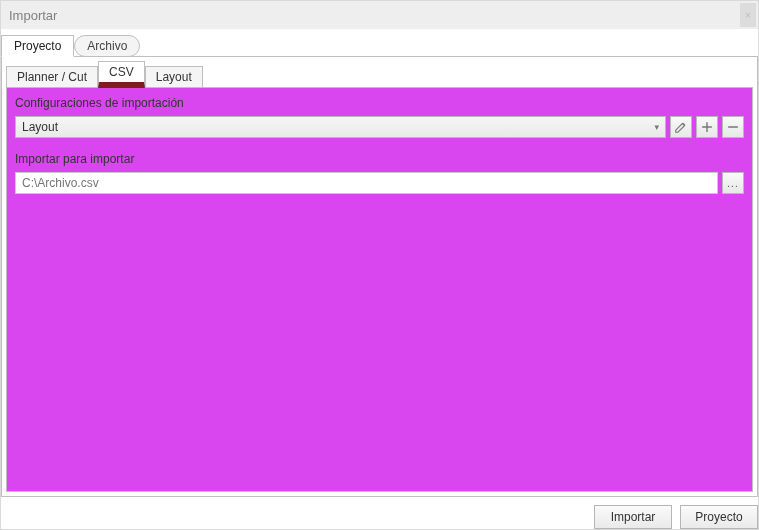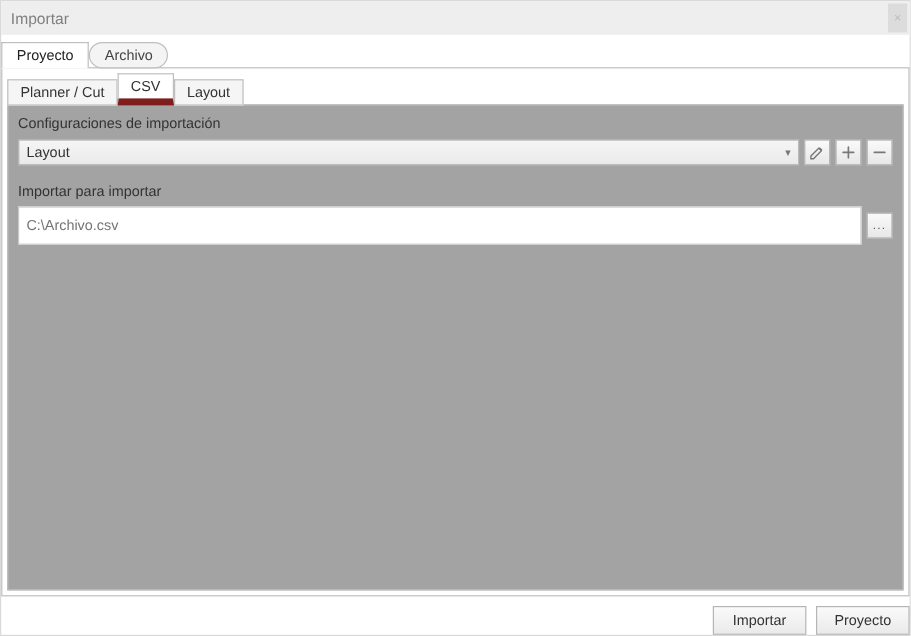--- a/index.html
+++ b/index.html
@@ -103,21 +103,21 @@
     margin-bottom: -1px;
   }
   .subtab.active {
     background: #fff;
     border-bottom: 6px solid #7f1d1d;
   }
   .subtabs-panel {
     border: 1px solid #bfbfbf;
     margin: 0 4px 4px 4px;
     flex: 1;
-    background: #a3a3a3;
+    background: #d946ef;
     padding: 8px 8px 8px 8px;
     position: relative;
     z-index: 1;
   }
   .label {
     font-size: 12px;
     color: #333;
     margin-bottom: 6px;
     display: block;
   }
@@ -154,21 +154,21 @@
     background: linear-gradient(#fafafa, #e7e7e7);
     border: 1px solid #b9b9b9;
     display: flex;
     align-items: center;
     justify-content: center;
     cursor: pointer;
   }
   .icon-btn svg { width: 14px; height: 14px; }
   .text-input {
     flex: 1;
-    height: 32px;
+    height: 22px;
     border: 1px solid #c9c9c9;
     background: #fff;
     padding: 0 6px;
     font-size: 12px;
     color: #a5a5a5;
   }
   .browse-btn {
     width: 22px;
     height: 22px;
     background: linear-gradient(#fafafa, #e7e7e7);

